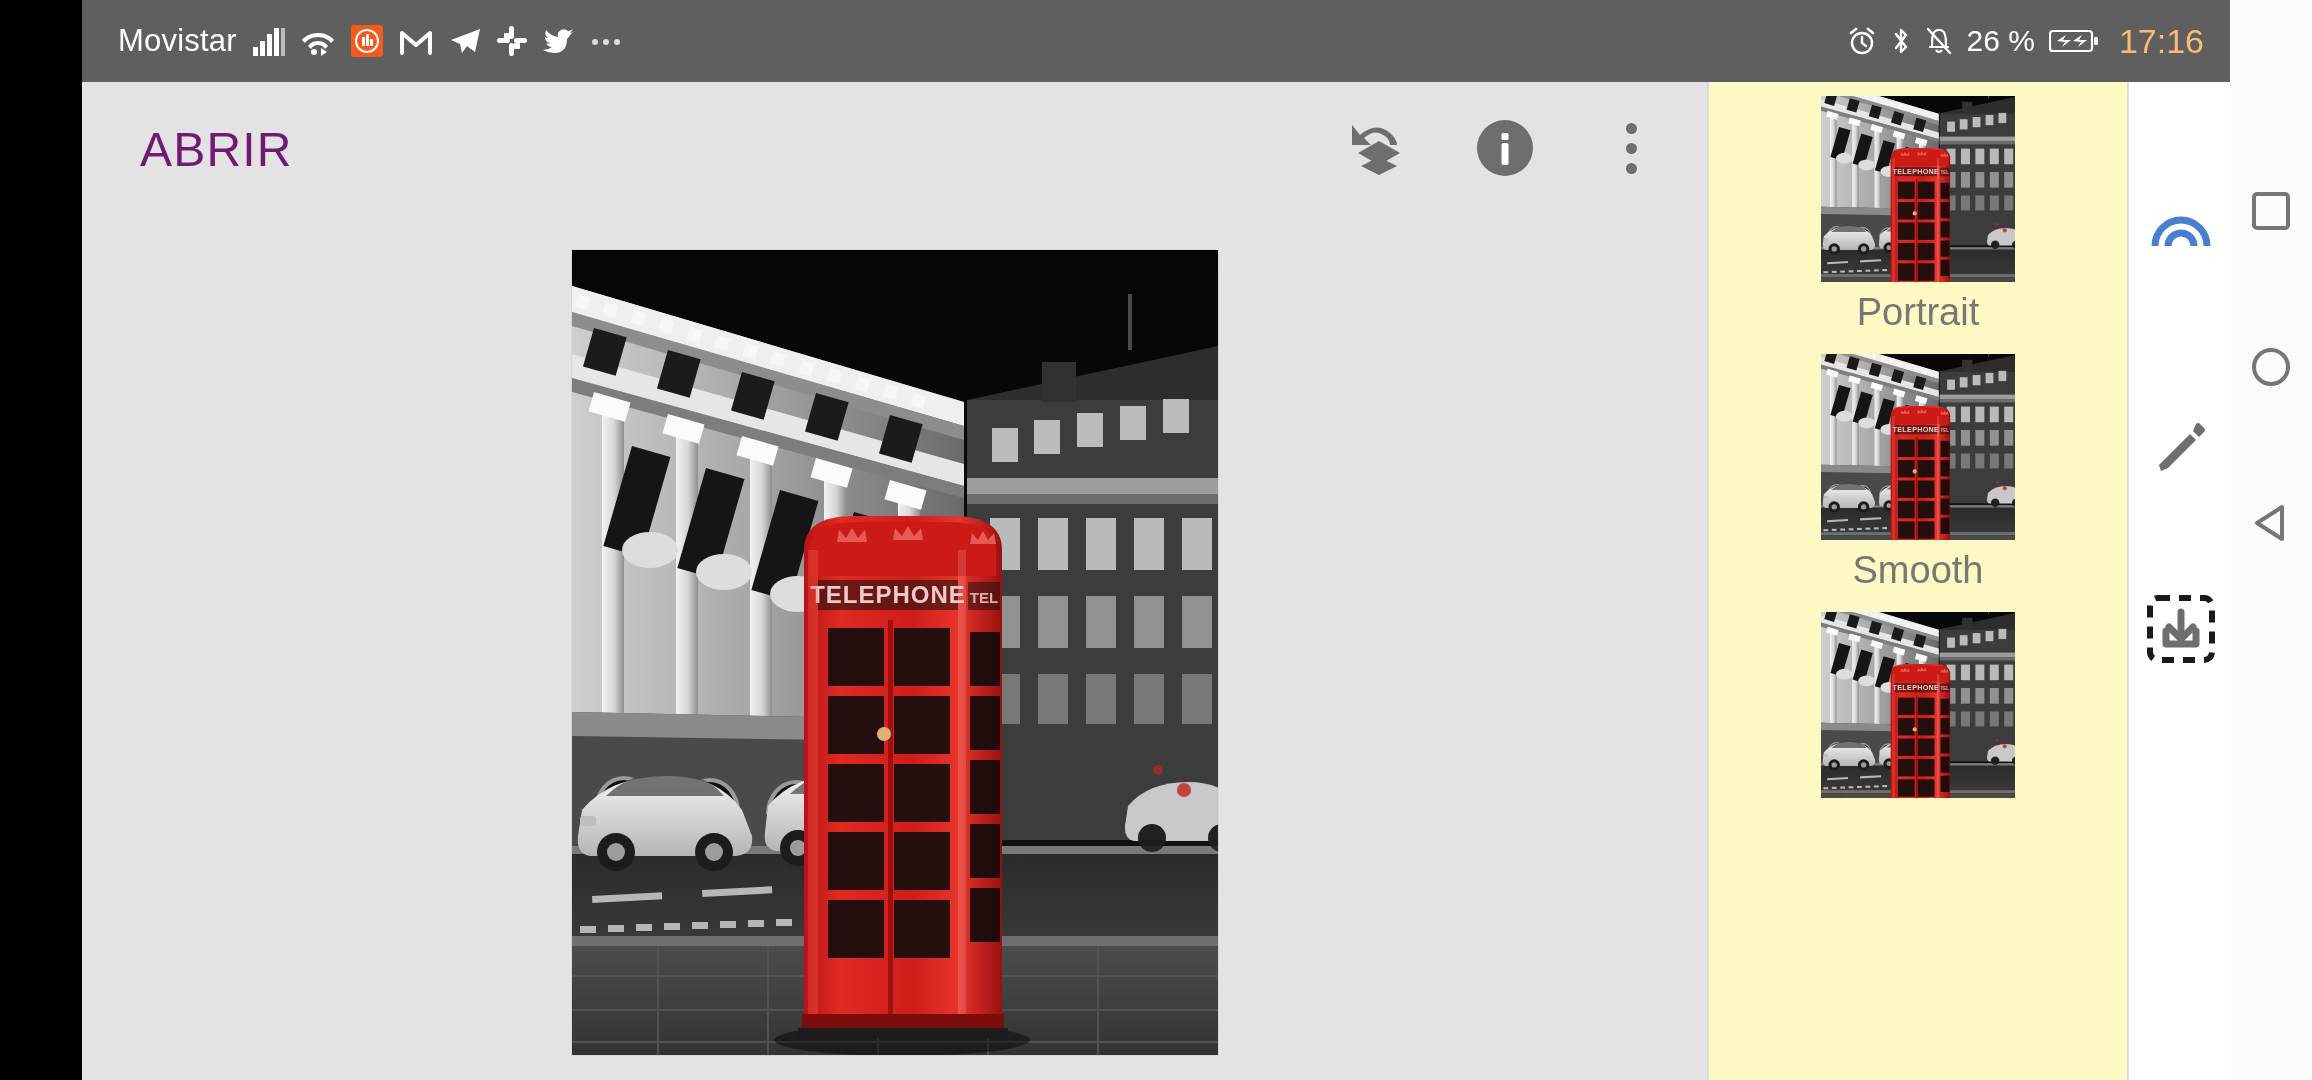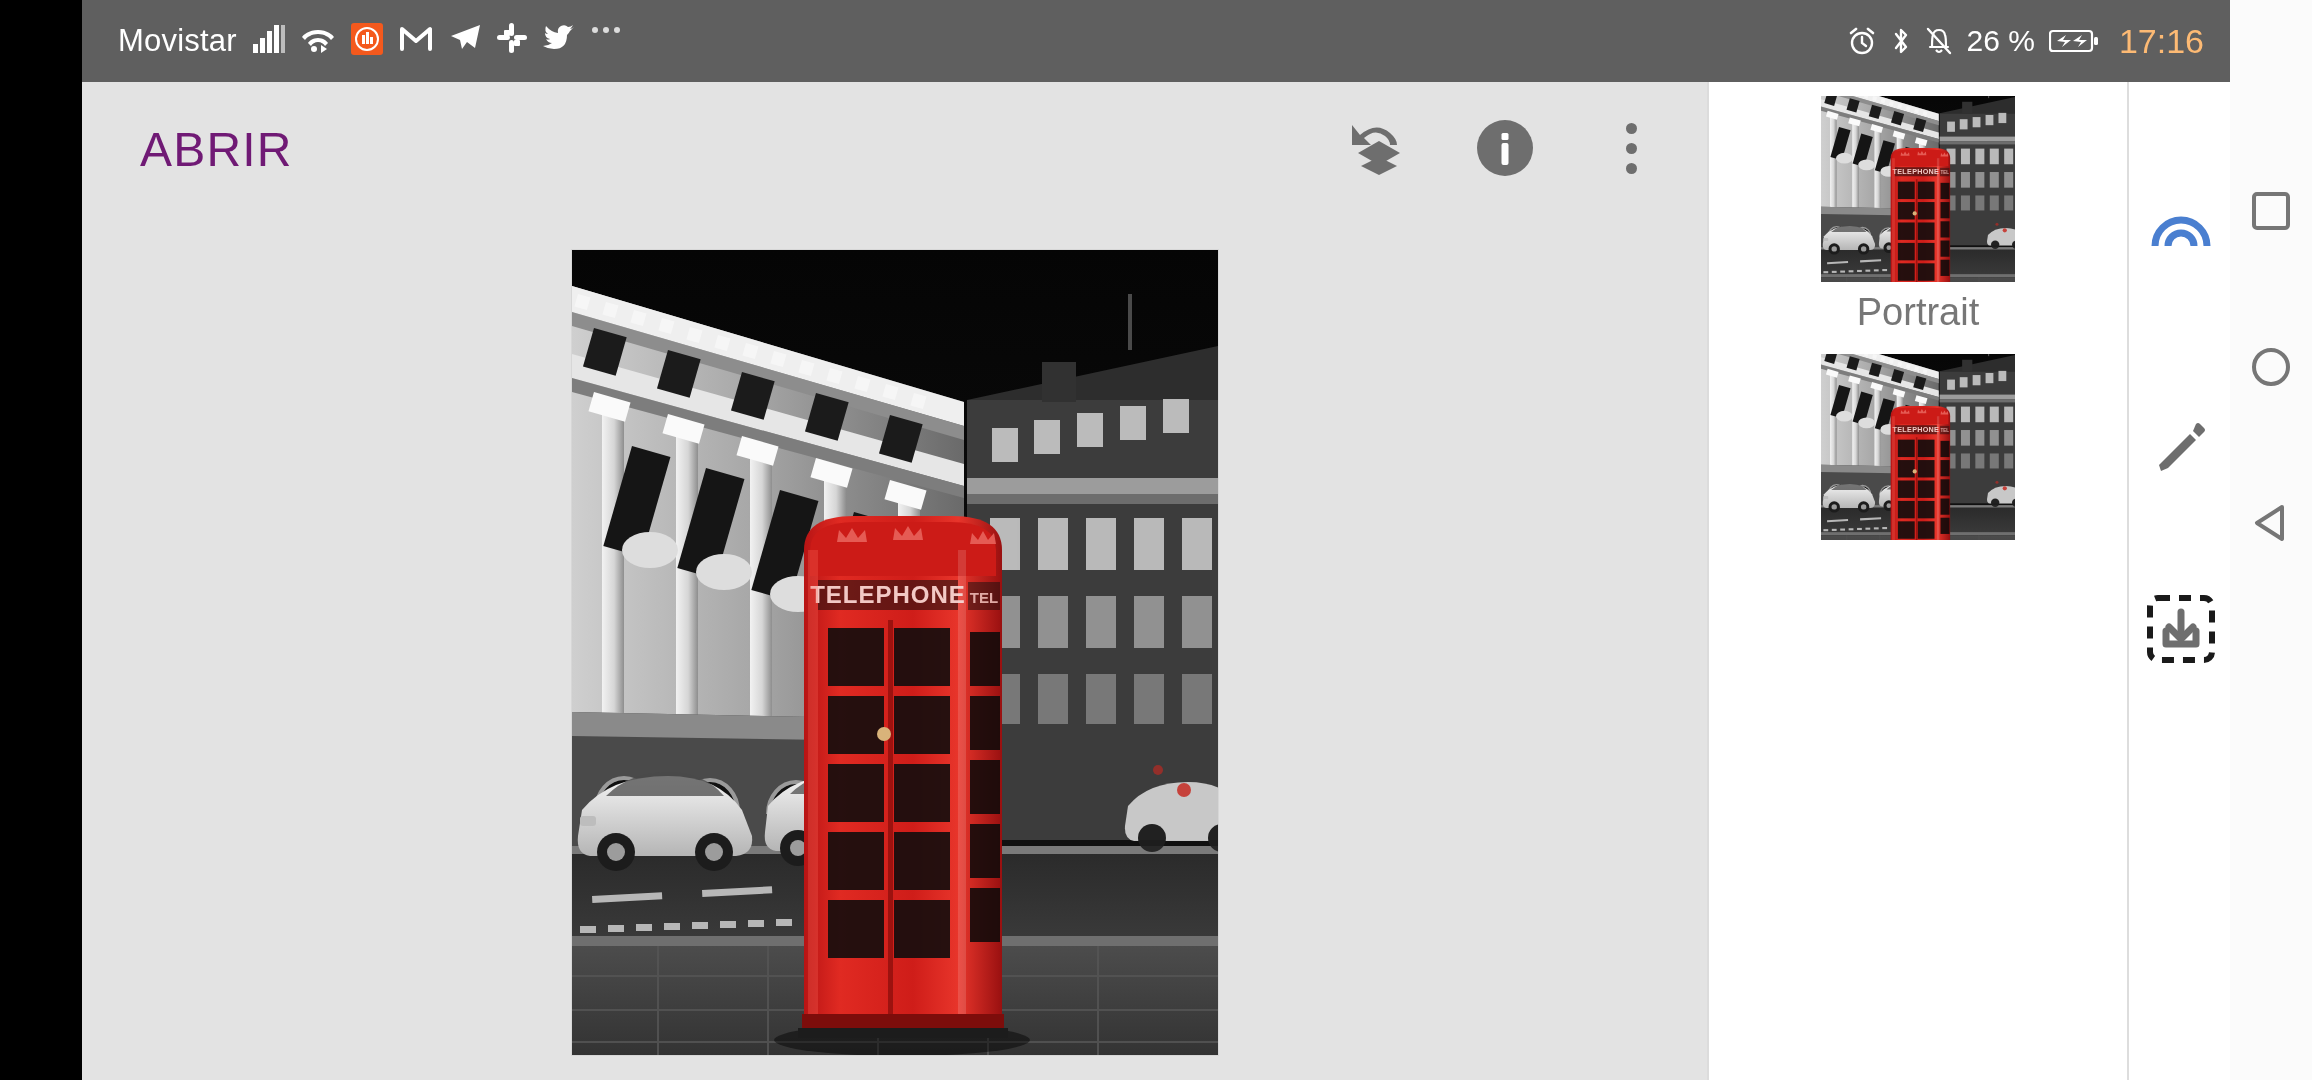--- a/index.html
+++ b/index.html
@@ -42,20 +42,21 @@
     left: 0; top: 0;
     width: 2148px; height: 82px;
     background: #5f5f5f;
     display: flex;
     align-items: center;
     box-sizing: border-box;
     padding: 0 26px 0 36px;
   }
   .sb-left {
     display: flex;
+    align-items: center;
     gap: 16px;
   }
   .carrier {
     color: #ffffff;
     font-size: 31px;
     letter-spacing: .2px;
     white-space: nowrap;
   }
   .sb-right {
     margin-left: auto;
@@ -132,21 +133,21 @@
     overflow: hidden;
     box-shadow: 0 0 0 1px rgba(0,0,0,.05);
   }
   .photo-wrap svg { display: block; }
 
   
   .filters {
     position: absolute;
     left: 1625px; top: 82px;
     width: 420px; height: 998px;
-    background: #ffffff;
+    background: #fef9c3;
     border-left: 2px solid #dcdcdc;
     box-sizing: border-box;
     overflow: hidden;
   }
   .filter-item {
     width: 100%;
     display: flex;
     flex-direction: column;
     align-items: center;
     cursor: pointer;
@@ -640,20 +641,28 @@
 
       <div class="filter-item">
         <div class="filter-thumb">
           <svg width="194" height="186" viewBox="0 0 194 186">
             <use href="#londonPhoto" x="0" y="0" width="194" height="186"></use>
           </svg>
         </div>
         <div class="filter-label">Portrait</div>
       </div>
 
+      <div class="filter-item">
+        <div class="filter-thumb">
+          <svg width="194" height="186" viewBox="0 0 194 186">
+            <use href="#londonPhoto" x="0" y="0" width="194" height="186"></use>
+          </svg>
+        </div>
+        <div class="filter-label">Smooth</div>
+      </div>
 
 
       <div class="filter-item">
         <div class="filter-thumb">
           <svg width="194" height="186" viewBox="0 0 194 186">
             <use href="#londonPhoto" x="0" y="0" width="194" height="186"></use>
           </svg>
         </div>
         <div class="filter-label"></div>
       </div>

